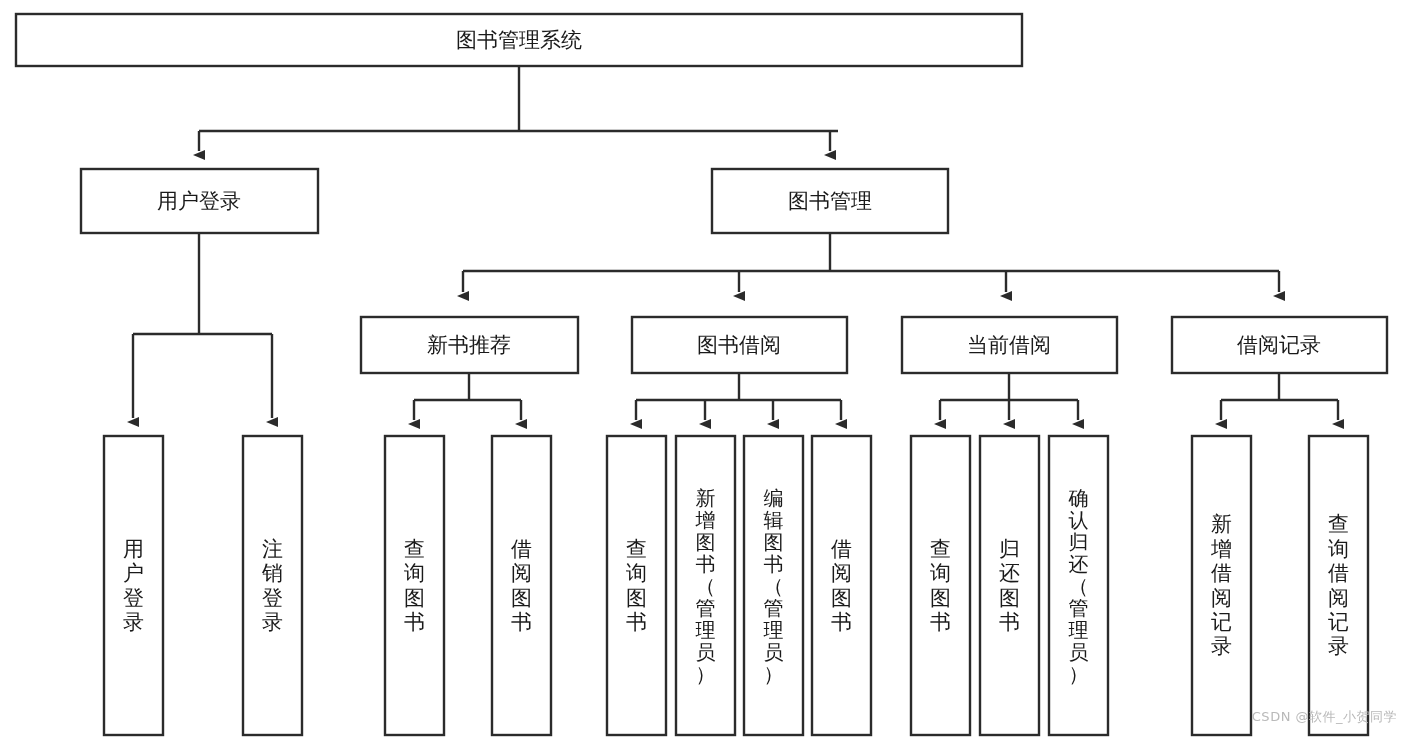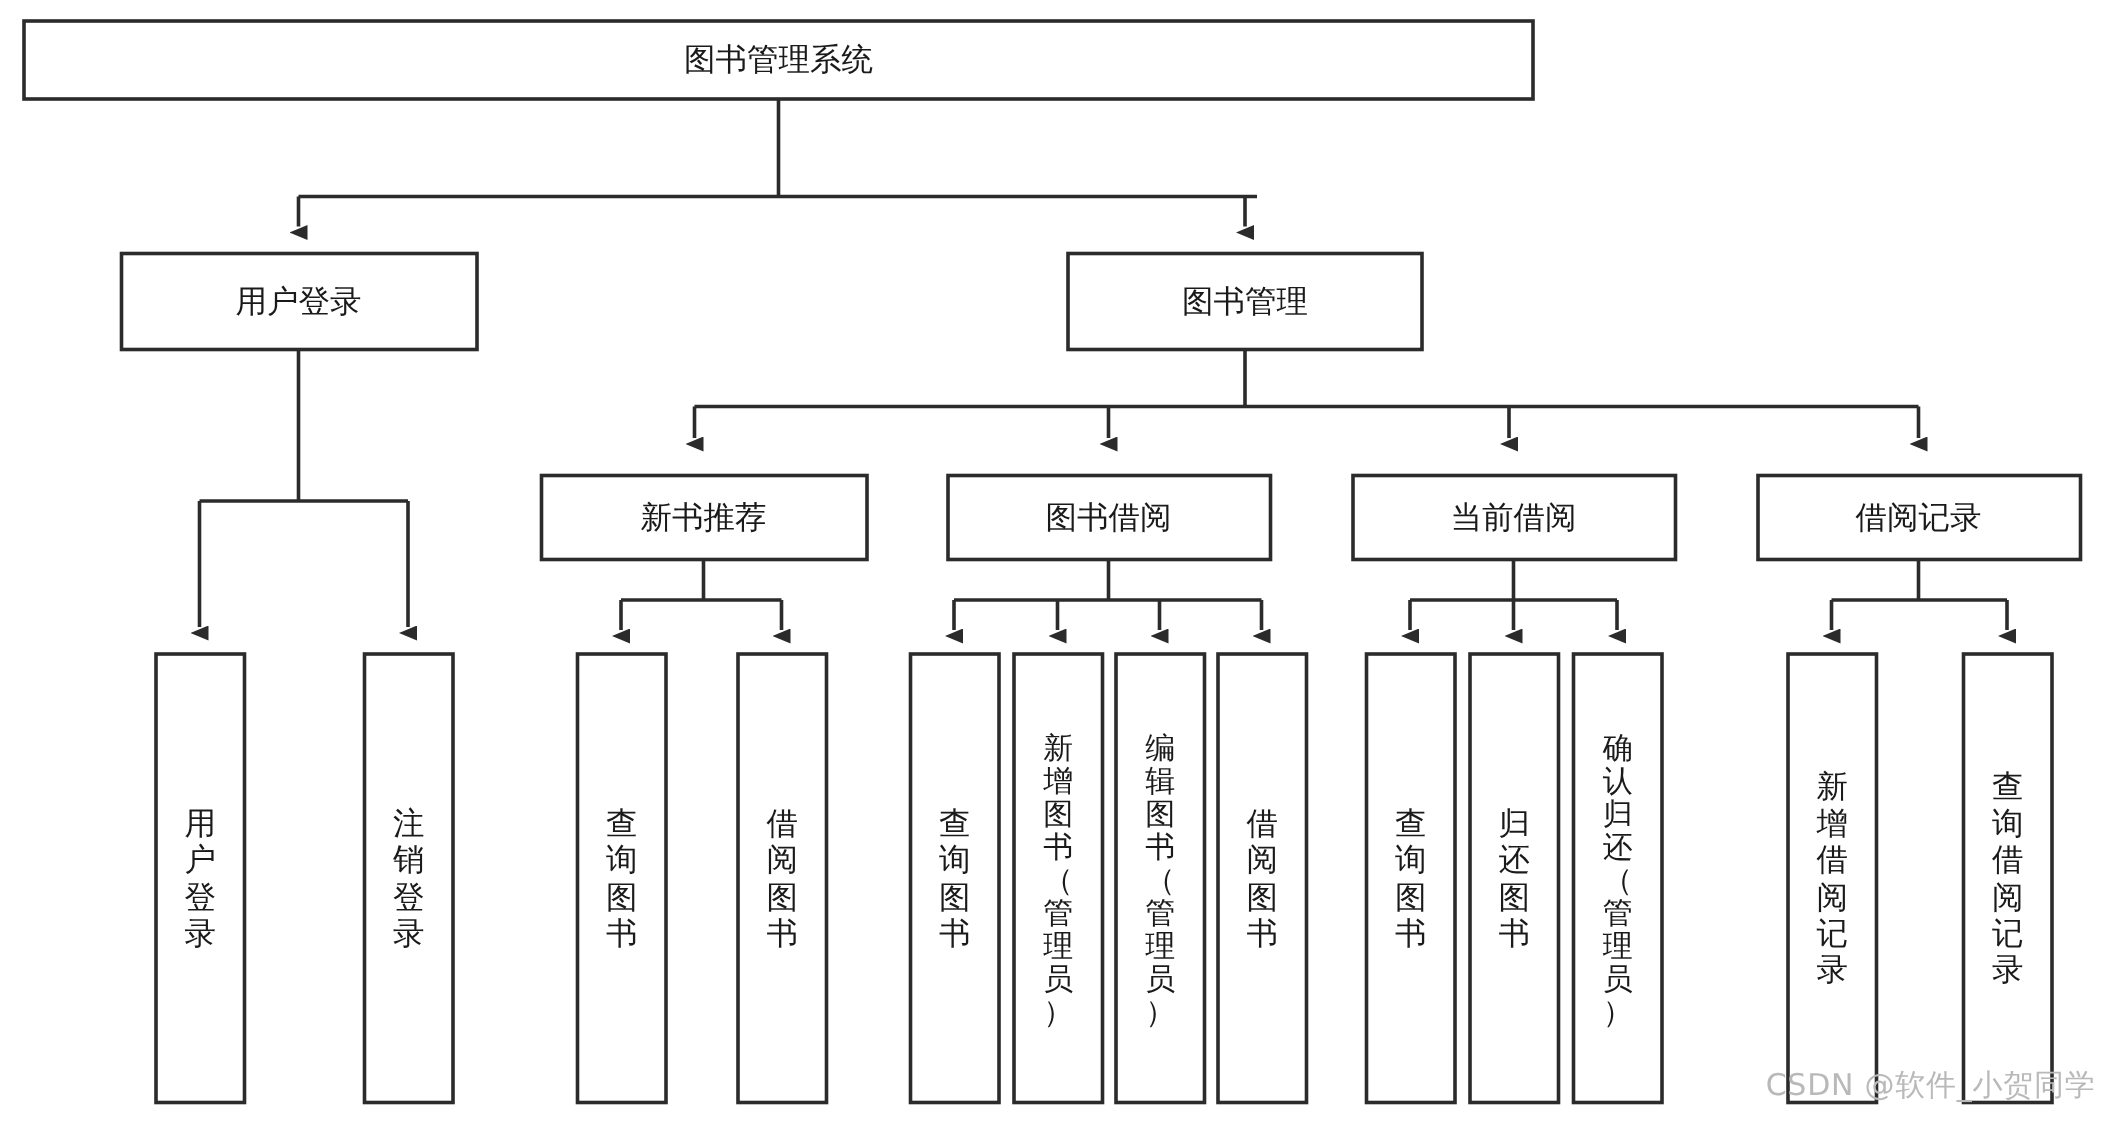--- a/index.html
+++ b/index.html
@@ -60,23 +60,23 @@
     text-align: center;
     white-space: pre;
   }
   .node-label-v.tight {
     font-size: 20px;
     line-height: 1.10;
   }
   .watermark {
     position: absolute;
     right: 8px;
-    bottom: 10px;
-    font-family: "DejaVu Sans", "Liberation Sans", sans-serif;
-    font-size: 20px;
+    bottom: 21px;
+    font-family: "DejaVu Sans", "Liberation Sans", sans-serif;
+    font-size: 13px;
     color: #b9b9b9;
     letter-spacing: 0.5px;
     white-space: nowrap;
   }
 </style>
 </head>
 <body>
 
 <div id="diagram-root">
 

